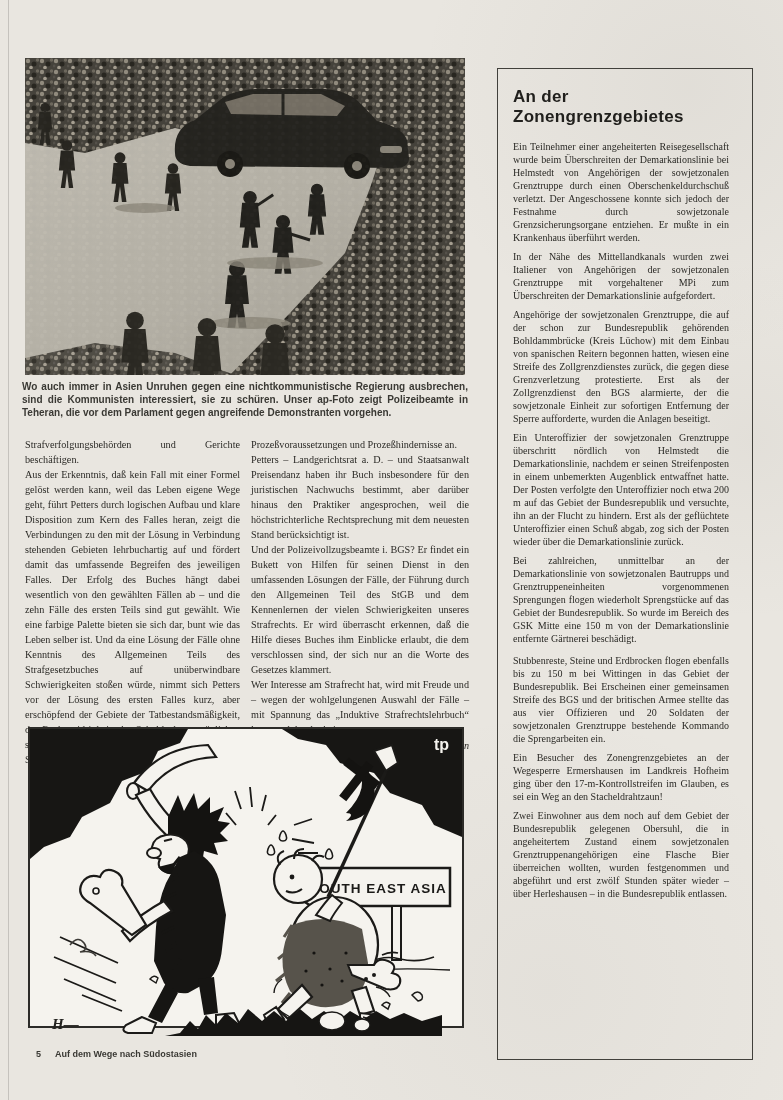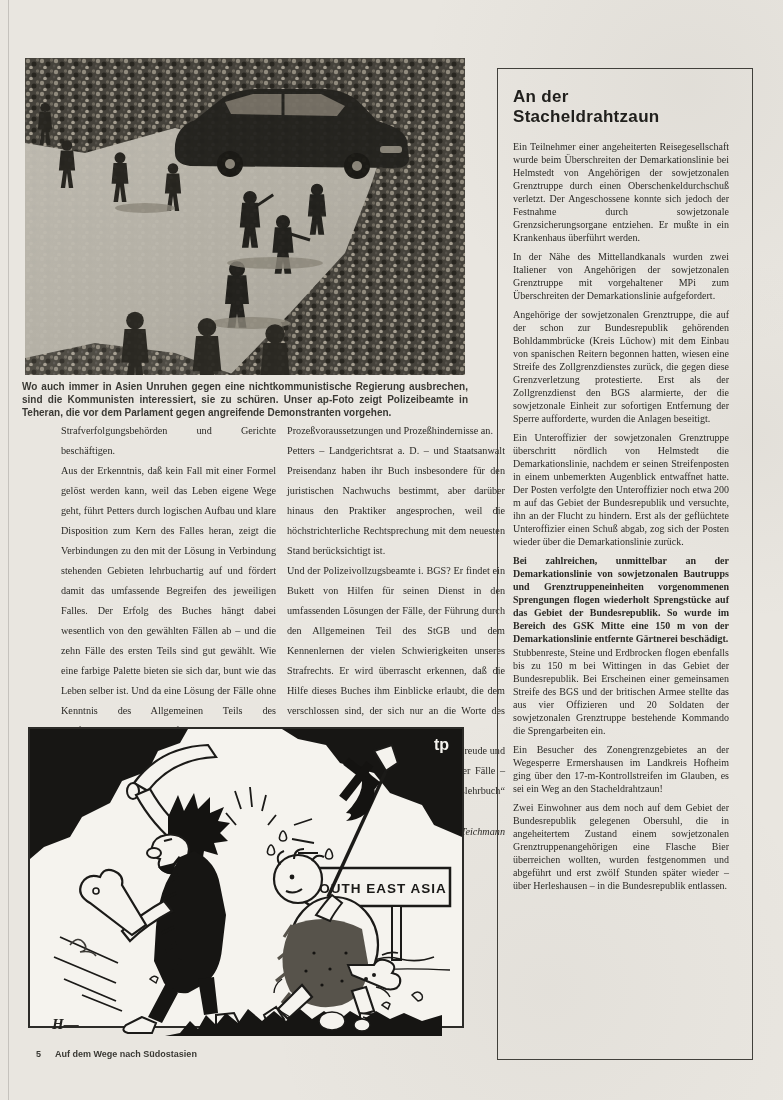--- a/index.html
+++ b/index.html
@@ -22,22 +22,22 @@
   .photo{position:absolute; left:25px; top:58px; width:440px; height:317px; background:#b5b1a8;}
   .photo svg{display:block;}
   .caption{
     position:absolute; left:22px; top:380px; width:446px;
     font-family:"Liberation Sans", sans-serif;
     font-size:10px; line-height:1.32; font-weight:bold; color:#3a3934;
     text-align:justify;
   }
   
   .col{
-    position:absolute; top:421px; width:215px;
-    font-size:10.2px; line-height:20px; text-align:justify; color:#2b2a26;margin-left:36px;
+    position:absolute; top:437px; width:215px;
+    font-size:10.2px; line-height:15px; text-align:justify; color:#2b2a26;
   }
   .col-1{left:25px;}
   .col-2{left:251px; width:218px;}
   .col p{margin:0;}
   .signature{
     text-align:right; font-style:italic; margin-top:1px; font-size:10.2px;
   }
   
   .cartoon{
     position:absolute; left:28px; top:727px; width:436px; height:301px;
@@ -60,21 +60,21 @@
   .sidebar-title{
     font-family:"Liberation Sans", sans-serif;
     font-weight:bold; font-size:17px; line-height:20px; letter-spacing:.3px;
     color:#21201d; margin:0 0 13px 0;
   }
   .sidebar-title span{display:block;}
   .sidebar p{
     margin:0 0 6px 0; font-size:10px; line-height:13px;
     text-align:justify; color:#2b2a26;
   }
-  .sidebar p.no-gap-after{margin-bottom:1px;font-weight:bold;}
+  .sidebar p.no-gap-after{margin-bottom:9px;}
 </style>
 </head>
 <body>
 
 <div class="page">
 
   <div class="photo">
     <svg width="440" height="317" viewBox="0 0 440 317">
       <defs>
         <pattern id="crowd" width="14" height="11" patternUnits="userSpaceOnUse">
@@ -284,21 +284,21 @@
     </svg>
   </div>
 
   <div class="footer">
     <span class="pagenum">5</span><span>Auf dem Wege nach Südostasien</span>
   </div>
 
   <div class="sidebar">
     <h2 class="sidebar-title">
       <span>An der</span>
-      <span>Stacheldrahtzaun</span>
+      <span>Zonengrenzgebietes</span>
     </h2>
     <p>Ein Teilnehmer einer angeheiterten Reisegesellschaft wurde beim Überschreiten der Demarkationslinie bei Helmstedt von Angehörigen der sowjetzonalen Grenztruppe durch einen Oberschenkeldurchschuß verletzt. Der Angeschossene konnte sich jedoch der Festnahme durch sowjetzonale Grenzsicherungsorgane entziehen. Er mußte in ein Krankenhaus überführt werden.</p>
     <p>In der Nähe des Mittellandkanals wurden zwei Italiener von Angehörigen der sowjetzonalen Grenztruppe mit vorgehaltener MPi zum Überschreiten der Demarkationslinie aufgefordert.</p>
     <p>Angehörige der sowjetzonalen Grenztruppe, die auf der schon zur Bundesrepublik gehörenden Bohldammbrücke (Kreis Lüchow) mit dem Einbau von spanischen Reitern begonnen hatten, wiesen eine Streife des Zollgrenzdienstes zurück, die gegen diese Grenzverletzung protestierte. Erst als der Zollgrenzdienst den BGS alarmierte, der die sowjetzonale Einheit zur sofortigen Entfernung der Sperre aufforderte, wurden die Anlagen beseitigt.</p>
     <p>Ein Unteroffizier der sowjetzonalen Grenztruppe überschritt nördlich von Helmstedt die Demarkationslinie, nachdem er seinen Streifenposten in einem unbemerkten Augenblick entwaffnet hatte. Der Posten verfolgte den Unteroffizier noch etwa 200 m auf das Gebiet der Bundesrepublik und versuchte, ihn an der Flucht zu hindern. Erst als der geflüchtete Unteroffizier einen Schuß abgab, zog sich der Posten wieder über die Demarkationslinie zurück.</p>
     <p class="no-gap-after">Bei zahlreichen, unmittelbar an der Demarkationslinie von sowjetzonalen Bautrupps und Grenztruppeneinheiten vorgenommenen Sprengungen flogen wiederholt Sprengstücke auf das Gebiet der Bundesrepublik. So wurde im Bereich des GSK Mitte eine 150 m von der Demarkationslinie entfernte Gärtnerei beschädigt.</p>
     <p>Stubbenreste, Steine und Erdbrocken flogen ebenfalls bis zu 150 m bei Wittingen in das Gebiet der Bundesrepublik. Bei Erscheinen einer gemeinsamen Streife des BGS und der britischen Armee stellte das aus vier Offizieren und 20 Soldaten der sowjetzonalen Grenztruppe bestehende Kommando die Sprengarbeiten ein.</p>
     <p>Ein Besucher des Zonengrenzgebietes an der Wegesperre Ermershausen im Landkreis Hofheim ging über den 17-m-Kontrollstreifen im Glauben, es sei ein Weg an den Stacheldrahtzaun!</p>
     <p>Zwei Einwohner aus dem noch auf dem Gebiet der Bundesrepublik gelegenen Obersuhl, die in angeheitertem Zustand einem sowjetzonalen Grenztruppenangehörigen eine Flasche Bier überreichen wollten, wurden festgenommen und abgeführt und erst zwölf Stunden später wieder – über Herleshausen – in die Bundesrepublik entlassen.</p>
   </div>

